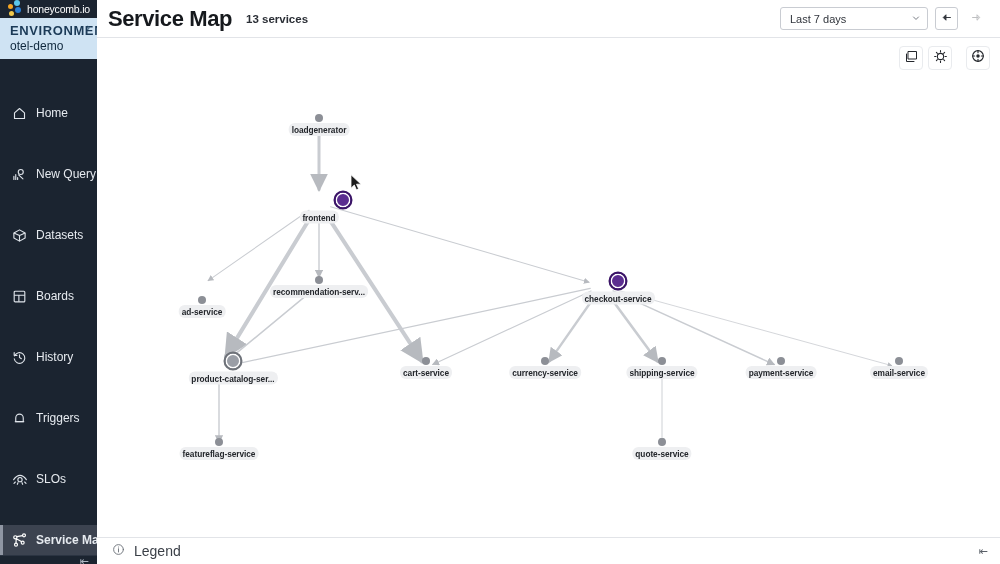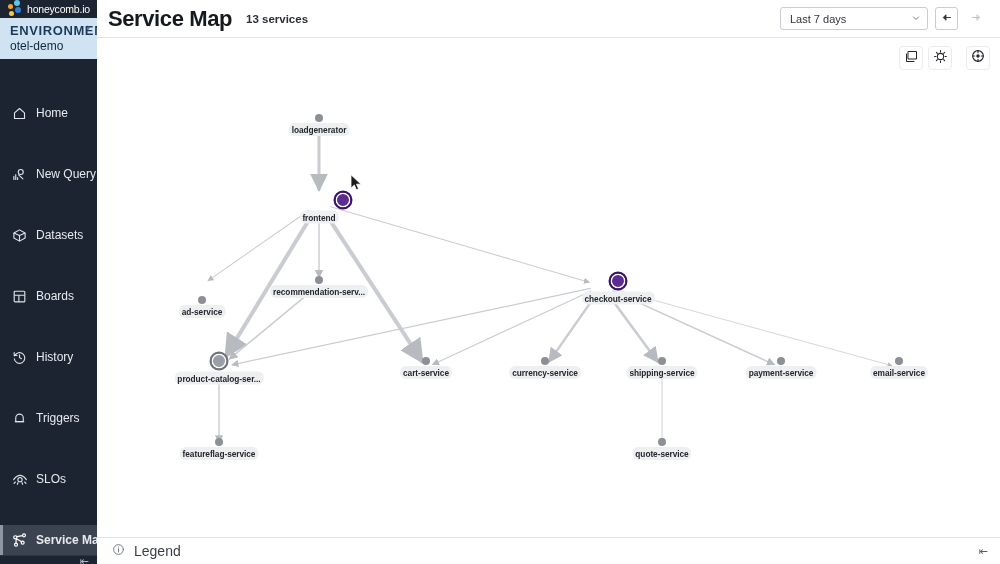--- a/index.html
+++ b/index.html
@@ -384,21 +384,21 @@
               <div class="label">ad-service</div>
             </div>
             <div class="node small" style="left: 222px; top: 242px;">
               <div class="node-dot"></div>
               <div class="label">recommendation-serv...</div>
             </div>
             <div class="node ring" style="left: 521px; top: 243px; --fill: #5b2d90; --ring: #3a1466;">
               <div class="node-dot"></div>
               <div class="label">checkout-service</div>
             </div>
-            <div class="node ring" style="left: 122px; top: 323px; --fill: #9a9ea6; --ring: #6e7279;">
+            <div class="node ring" style="left: 136px; top: 323px; --fill: #9a9ea6; --ring: #6e7279;">
               <div class="node-dot"></div>
               <div class="label">product-catalog-ser...</div>
             </div>
             <div class="node small" style="left: 329px; top: 323px;">
               <div class="node-dot"></div>
               <div class="label">cart-service</div>
             </div>
             <div class="node small" style="left: 448px; top: 323px;">
               <div class="node-dot"></div>
               <div class="label">currency-service</div>

